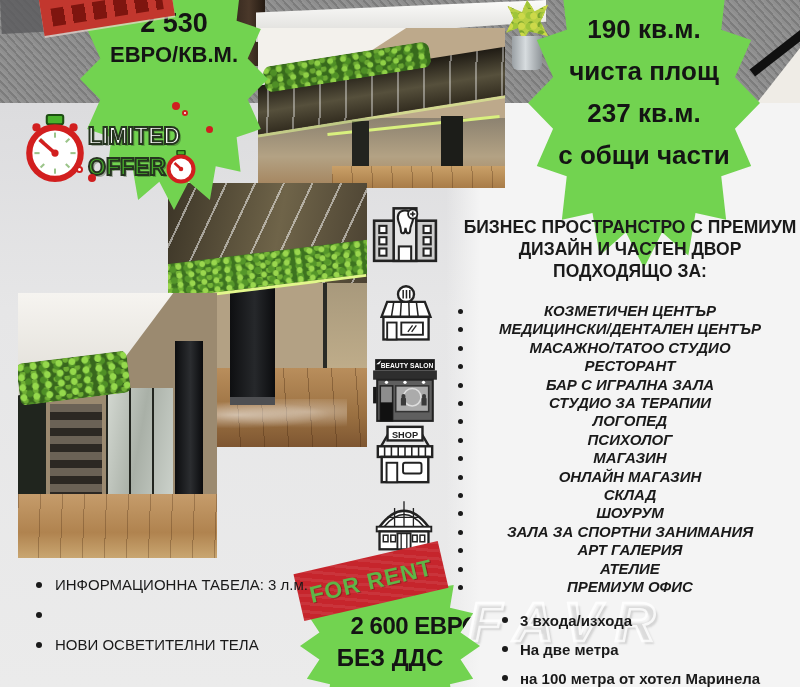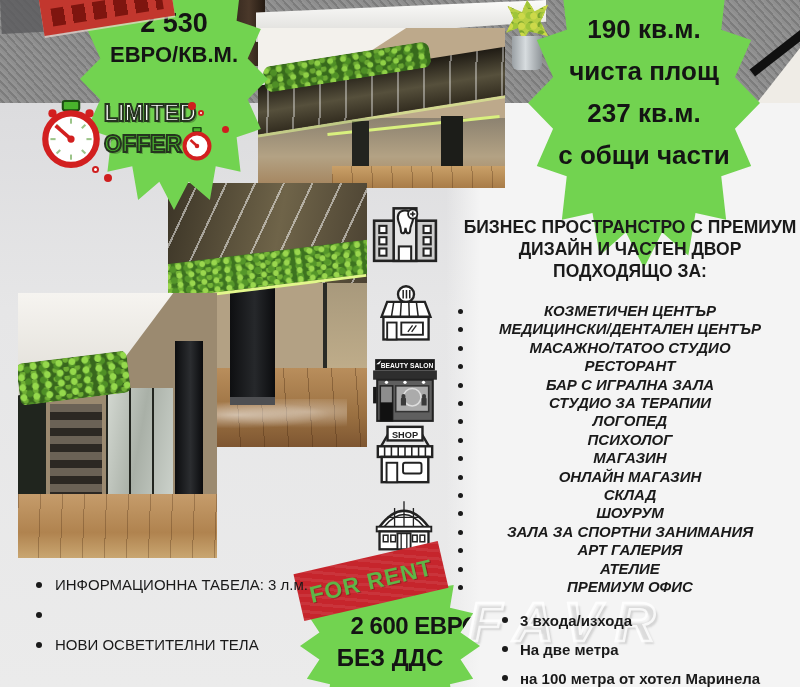--- a/index.html
+++ b/index.html
@@ -113,22 +113,22 @@
   .stamp-cropped{position:absolute;left:40px;top:-22px;width:132px;height:48px;z-index:7;
     background:#c2372e;transform:rotate(-9deg);box-shadow:0 2px 0 rgba(235,215,208,.7);}
   .stamp-cropped .blobs{position:absolute;left:10px;top:22px;right:10px;height:18px;
     background:repeating-linear-gradient(90deg,#7e150f 0 13px,rgba(0,0,0,0) 13px 21px);}
   .for-rent{position:absolute;left:297px;top:557px;width:148px;height:48px;z-index:7;
     background:repeating-linear-gradient(18deg,rgba(255,255,255,.07) 0 3px,transparent 3px 8px),#c6252c;
     transform:rotate(-13deg);display:flex;align-items:center;justify-content:center;
     font-size:23px;font-weight:900;letter-spacing:1px;color:#5fb547;
     text-shadow:1px 1px 0 rgba(0,0,0,.25);}
   
-  .limited-offer{position:absolute;left:40px;top:100px;width:200px;height:84px;z-index:5;
-    display:flex;align-items:flex-start;}
+  .limited-offer{position:absolute;left:24px;top:100px;width:200px;height:84px;z-index:5;
+    display:flex;align-items:flex-end;}
   .lo-text{margin-left:2px;}
   .lo-limited{font-size:23px;font-weight:900;color:#ffffff;letter-spacing:0;
     -webkit-text-stroke:2px #25341f;text-shadow:2px 2px 0 rgba(40,60,30,.35);}
   .lo-offer-row{display:flex;align-items:center;}
   .lo-offer{font-size:23px;font-weight:900;color:#47b02c;-webkit-text-stroke:2px #25341f;
     text-shadow:2px 2px 0 rgba(40,60,30,.35);}
   .lo-dot{position:absolute;border-radius:50%;}
   .d1{left:148px;top:2px;width:8px;height:8px;background:#cf1f1f;}
   .d2{left:158px;top:10px;width:6px;height:6px;background:#fff;border:2px solid #cf1f1f;}
   .d3{left:182px;top:26px;width:7px;height:7px;background:#cf1f1f;}

